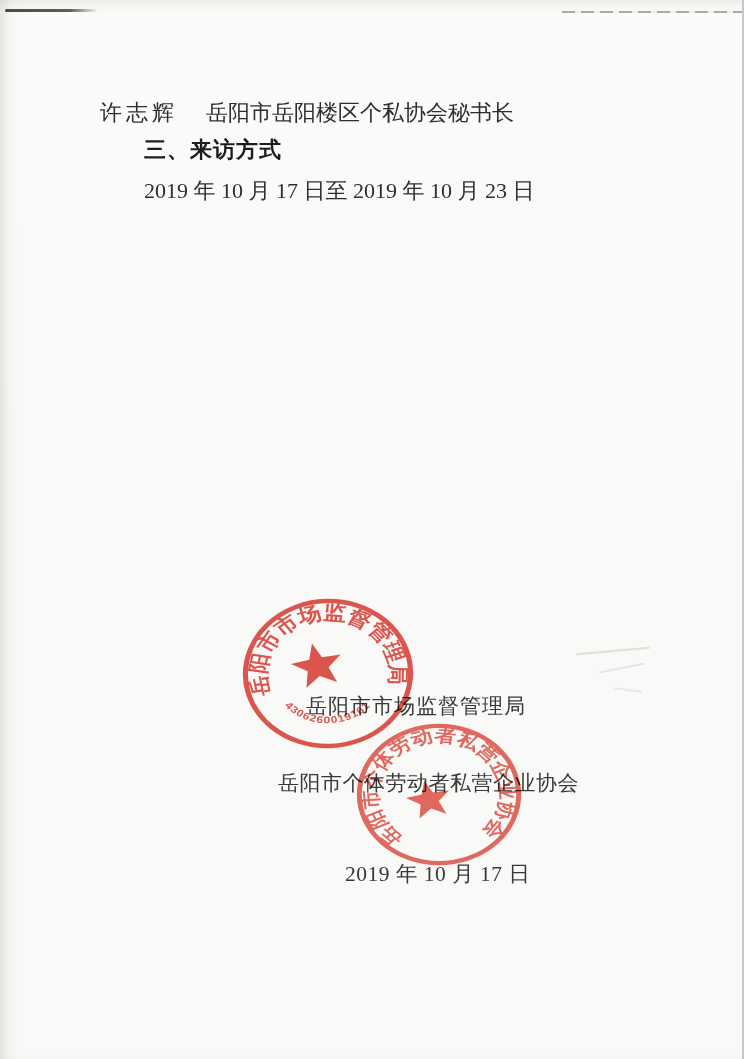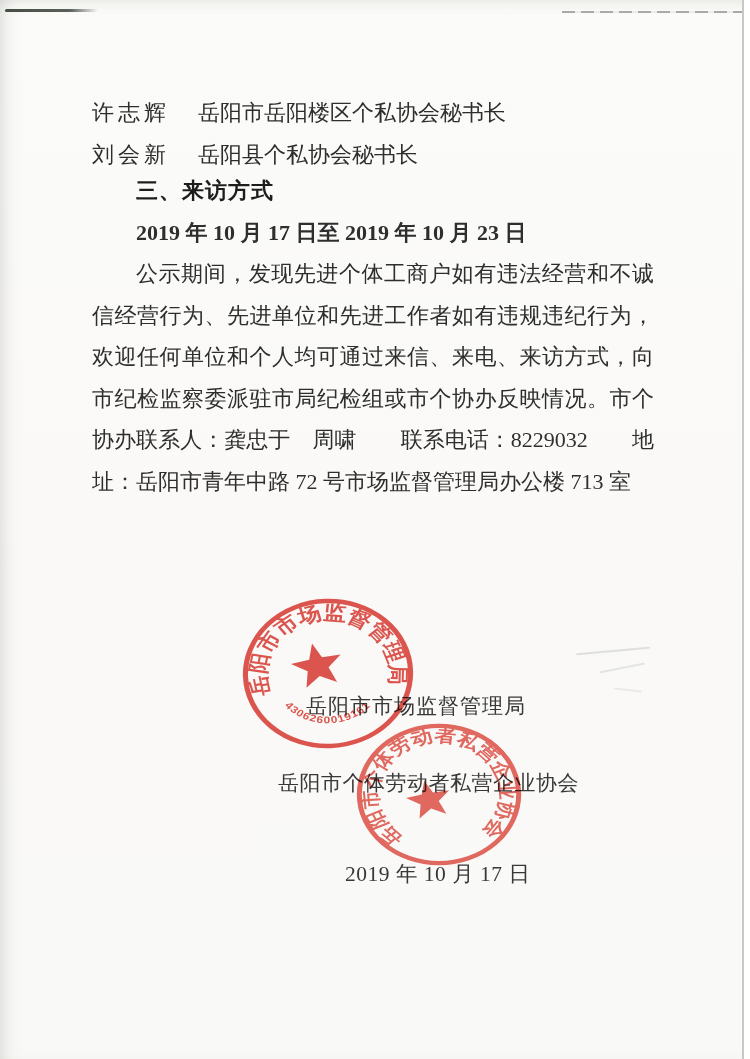--- a/index.html
+++ b/index.html
@@ -12,28 +12,28 @@
   
   .edge-right{position:absolute;top:0;right:0;width:6px;height:100%;background:#ffffff;border-left:2px solid #c9c9c4;}
   .scanline-tl{position:absolute;left:5px;top:9px;width:93px;height:3px;background:linear-gradient(90deg,#454d44,#5a615a 70%,rgba(90,97,90,0));border-radius:2px;}
   .scanline-tr{position:absolute;left:562px;top:11px;width:182px;height:2px;opacity:.75;
     background:repeating-linear-gradient(90deg,#8f908e 0 13px,rgba(143,144,142,.15) 13px 19px);}
   .pencil{position:absolute;background:#c3c7c2;border-radius:2px;}
   .pencil.m1{left:576px;top:650px;width:74px;height:2px;transform:rotate(-5deg);opacity:.5;}
   .pencil.m2{left:599px;top:667px;width:46px;height:2px;transform:rotate(-11deg);opacity:.4;}
   .pencil.m3{left:614px;top:689px;width:28px;height:2px;transform:rotate(7deg);opacity:.3;}
   
-  .content{position:absolute;left:92px;top:92px;width:562px;font-size:22px;line-height:41.5px;}
+  .content{position:absolute;left:100px;top:92px;width:562px;font-size:22px;line-height:41.5px;}
   .official-row{text-align:left;}
   .official-name{display:inline-block;width:106px;letter-spacing:4px;vertical-align:top;}
   .section-heading{
     margin:-5px 0 0 0;padding:0 0 0 44px;font-size:22px;line-height:41.5px;
     font-family:"Liberation Sans","DejaVu Sans",sans-serif;font-weight:700;color:#1d1d1d;letter-spacing:1px;
   }
-  .period-line{padding-left:44px;font-weight:bold;}
+  .period-line{padding-left:44px;}
   .body-paragraph{text-align:justify;text-indent:44px;}
   
   .sig{position:absolute;white-space:nowrap;color:#383838;}
   .sig-org1{left:306px;top:692px;font-size:21px;letter-spacing:1px;}
   .sig-org2{left:278px;top:769px;font-size:21px;letter-spacing:0.5px;}
   .sig-date{left:345px;top:859px;font-size:21.5px;letter-spacing:0.5px;}
   
   .stamp{position:absolute;mix-blend-mode:multiply;opacity:.88;pointer-events:none;}
   .stamp1{left:242px;top:598px;width:172px;height:151px;transform:rotate(-2deg);}
   .stamp2{left:356px;top:723px;width:166px;height:143px;}
@@ -45,25 +45,23 @@
 <div class="page">
 
   <div class="scanline-tl"></div>
   <div class="scanline-tr"></div>
   <div class="pencil m1"></div>
   <div class="pencil m2"></div>
   <div class="pencil m3"></div>
 
   <main class="content">
     <div class="official-row"><span class="official-name">许志辉</span><span class="official-title">岳阳市岳阳楼区个私协会秘书长</span></div>
-    <div class="official-row"><span class="official-name">刘会新</span><span class="official-title">岳阳县个私协会秘书长</span></div>
 
     <h3 class="section-heading">三、来访方式</h3>
     <div class="period-line">2019 年 10 月 17 日至 2019 年 10 月 23 日</div>
-    <div class="body-paragraph">公示期间，发现先进个体工商户如有违法经营和不诚信经营行为、先进单位和先进工作者如有违规违纪行为，欢迎任何单位和个人均可通过来信、来电、来访方式，向市纪检监察委派驻市局纪检组或市个协办反映情况。市个协办联系人：龚忠于　周啸　　联系电话：8229032　　地址：岳阳市青年中路 72 号市场监督管理局办公楼 713 室</div>
   </main>
 
   <div class="sig sig-org1">岳阳市市场监督管理局</div>
   <div class="sig sig-org2">岳阳市个体劳动者私营企业协会</div>
   <div class="sig sig-date">2019 年 10 月 17 日</div>
 
   <svg class="stamp stamp1" viewBox="0 0 200 200" preserveAspectRatio="none" color="#dc4038">
     <defs>
       <path id="s1ring" d="M 32.3 124.6 A 72 72 0 1 1 167.7 124.6" fill="none"></path>
       <path id="s1code" d="M 48 140.6 A 66 66 0 0 0 152 140.6" fill="none"></path>

